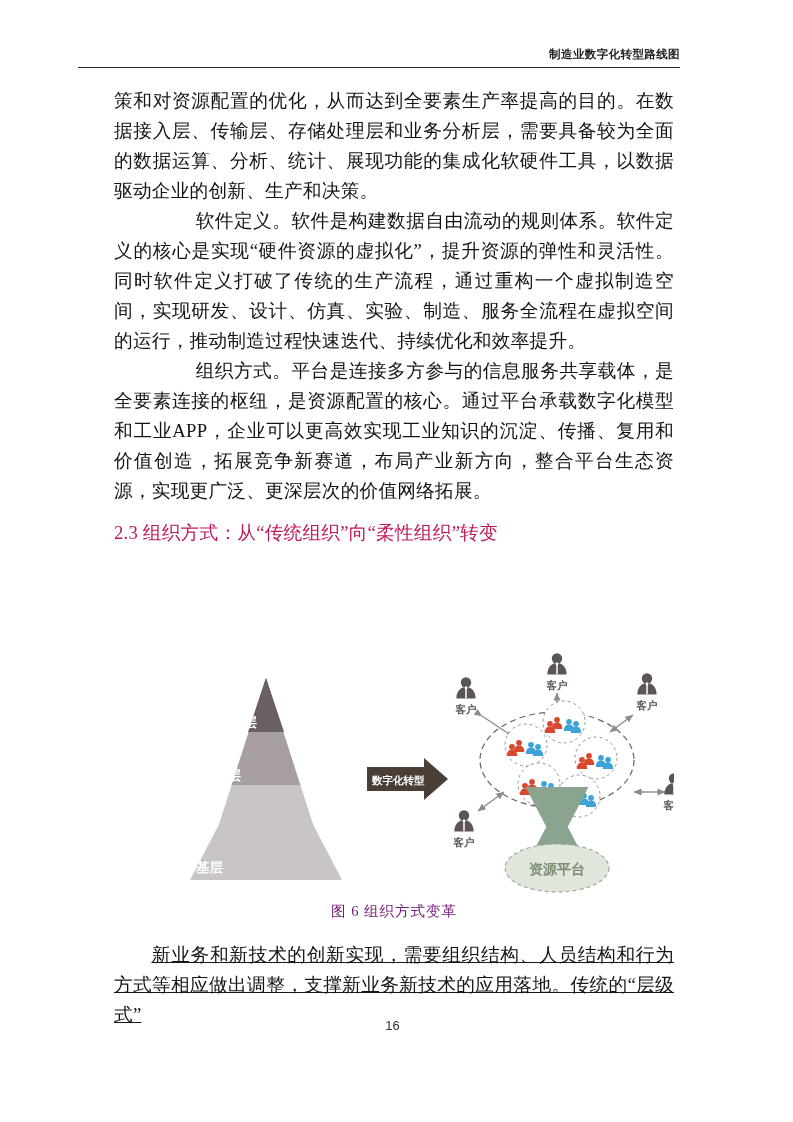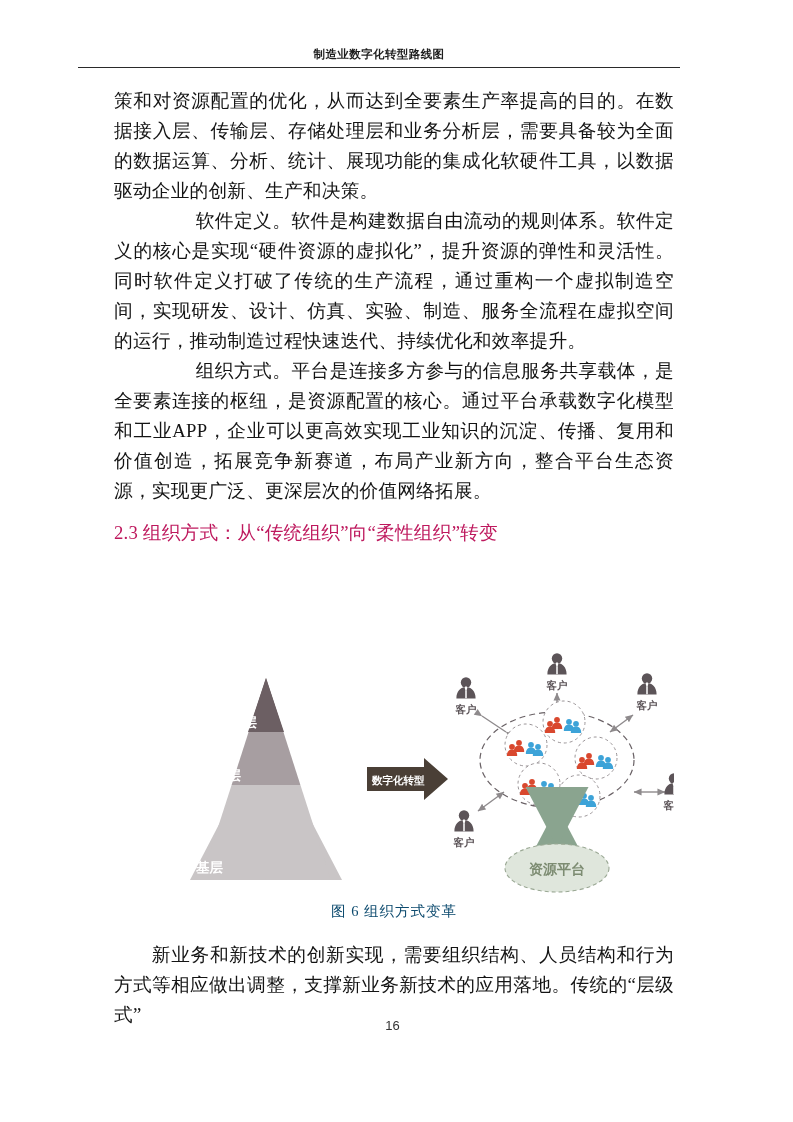--- a/index.html
+++ b/index.html
@@ -19,21 +19,21 @@
     overflow: hidden;
     box-sizing: border-box;
   }
 
   
   .header {
     position: absolute;
     left: 78px;
     top: 48px;
     width: 602px;
-    text-align: center;
+    text-align: right;
   }
   .header-title {
     font-family: "Liberation Sans", "DejaVu Sans", sans-serif;
     font-size: 11.5px;
     font-weight: bold;
     letter-spacing: 0.4px;
     color: #1d1d1d;
     line-height: 1.2;
   }
   .header-rule {
@@ -86,21 +86,21 @@
     height: 265px;
   }
   .figure-caption {
     position: absolute;
     left: 0;
     top: 262px;
     width: 560px;
     text-align: center;
     font-size: 14.5px;
     letter-spacing: 1px;
-    color: #0c4a6e;
+    color: #701a75;
   }
 
   .svg-fig { display: block; }
 
   
   .page-number {
     position: absolute;
     left: 0;
     top: 1018px;
     width: 785px;
@@ -270,19 +270,19 @@
           <g>
             <ellipse cx="443" cy="228" rx="52" ry="24" fill="#dfe6dc" stroke="#9aa894" stroke-width="1.1" stroke-dasharray="4 3"></ellipse>
             <text x="443" y="234" text-anchor="middle" font-family="'Liberation Sans','DejaVu Sans',sans-serif" font-size="14" font-weight="bold" fill="#7d8c72">资源平台</text>
           </g>
         </g>
       </svg>
     </div>
     <div class="figure-caption">图 6 组织方式变革</div>
   </div>
 
-  <div class="content" style="top: 940px;">
+  <div class="content" style="top: 940px; text-decoration: underline;">
     <p class="para"><span class="indent"></span><span>新业务和新技术的创新实现，需要组织结构、人员结构和行为方式等相应做出调整，支撑新业务新技术的应用落地。传统的“层级式”</span></p>
   </div>
 
   <div class="page-number">16</div>
 
 </div>
 
 </body></html>

